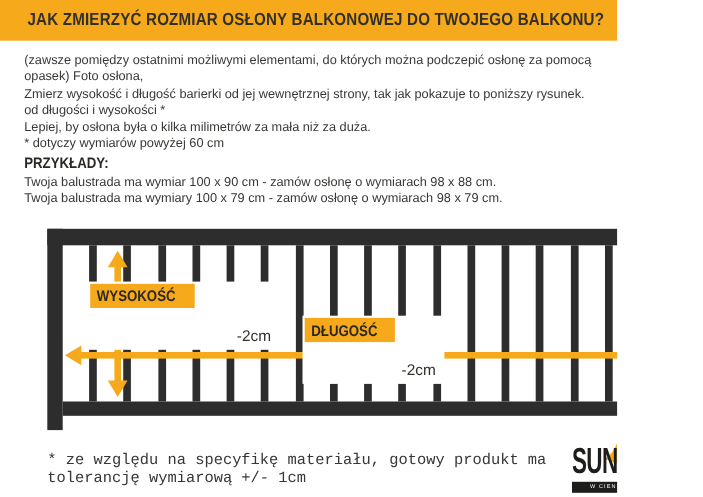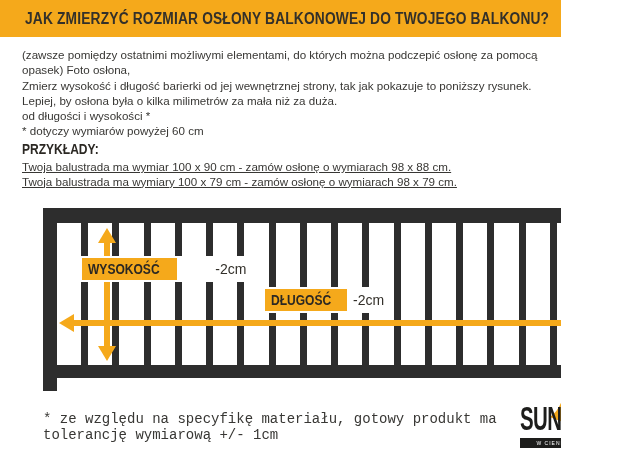--- a/index.html
+++ b/index.html
@@ -12,21 +12,21 @@
   .header{
     position:absolute;left:0;top:0;width:639px;height:37px;background:#F5A91B;
     display:flex;align-items:center;padding-left:25px;box-sizing:border-box;
   }
   .header .title{font-size:16px;font-weight:700;color:#33302a;letter-spacing:.2px;}
   
   .intro{position:absolute;left:22px;top:47px;font-size:11.6px;line-height:15.3px;}
   
   .examples{position:absolute;left:22px;top:140px;}
   .examples .h2{font-size:14px;font-weight:700;color:#2b2823;margin-bottom:3px;}
-  .examples .line{font-size:11.6px;line-height:14.6px;text-decoration:underline;}
+  .examples .line{font-size:11.6px;line-height:14.6px;}
   
   .diagram{position:absolute;left:43px;top:208px;width:552px;height:183px;}
   .bar{position:absolute;background:#2D2D2D;}
   .rail-top{left:0;top:0;width:552px;height:15px;}
   .rail-bottom{left:14px;top:157px;width:524px;height:13px;}
   .post-left{left:0;top:0;width:14px;height:183px;}
   .post-right{right:0;top:0;width:13px;height:183px;}
   .balusters{position:absolute;left:14px;top:15px;width:524px;height:142px;
     display:flex;justify-content:space-evenly;z-index:1;}
   .baluster{width:7px;height:100%;background:#2D2D2D;}
@@ -37,23 +37,23 @@
   .v-head-up{left:55px;top:20px;border-left:9px solid transparent;border-right:9px solid transparent;border-bottom:15px solid #F5A91B;}
   .v-head-down{left:55px;top:138px;border-left:9px solid transparent;border-right:9px solid transparent;border-top:15px solid #F5A91B;}
   .h-shaft{left:30px;top:112px;width:492px;height:6px;background:#F5A91B;}
   .h-head-left{left:16px;top:106px;border-top:9px solid transparent;border-bottom:9px solid transparent;border-right:15px solid #F5A91B;}
   .h-head-right{left:521px;top:106px;border-top:9px solid transparent;border-bottom:9px solid transparent;border-left:15px solid #F5A91B;}
   
   .badge{position:absolute;z-index:3;display:flex;background:#fff;padding:2px;align-items:stretch;}
   .badge .lbl{background:#F5A91B;color:#2b2823;font-weight:700;font-size:14px;
     display:flex;align-items:center;padding:0 6px;height:22px;}
   .badge .val{background:#fff;color:#33302a;font-size:14px;display:flex;align-items:center;
-    padding:0 6px;height:22px;}
+    padding:0 6px;height:22px;margin-top:36px;}
   .badge-height{left:37px;top:48px;gap:32px;}
-  .badge-length{left:220px;top:79px;text-align:center;}
+  .badge-length{left:232px;top:79px;text-align:center;}
   
   .footnote{position:absolute;left:43px;top:411px;font-size:14px;font-family:Liberation Mono, monospace;}
   
   .logo{position:absolute;left:520px;top:396px;width:119px;height:54px;}
   .sail{position:absolute;left:30px;top:0;width:89px;height:36px;}
   .sun-word{position:absolute;left:0;top:10px;font-size:33px;line-height:26px;font-weight:700;
     color:#1d1d1b;transform:scaleX(.62);transform-origin:0 0;letter-spacing:-1px;}
   .shade-word{position:absolute;left:43px;top:19px;font-size:11px;font-weight:700;color:#ffffff;
     transform:scaleX(.8);transform-origin:0 0;letter-spacing:.5px;}
   .tagline-bar{position:absolute;left:0;top:42px;width:64px;height:10px;background:#1d1d1b;
@@ -65,22 +65,22 @@
 
 <div class="page">
 
   <div class="header">
     <span class="cond title">JAK ZMIERZYĆ ROZMIAR OSŁONY BALKONOWEJ DO TWOJEGO BALKONU?</span>
   </div>
 
   <div class="intro">
     <div class="line">(zawsze pomiędzy ostatnimi możliwymi elementami, do których można podczepić osłonę za pomocą opasek) Foto osłona,</div>
     <div class="line">Zmierz wysokość i długość barierki od jej wewnętrznej strony, tak jak pokazuje to poniższy rysunek.</div>
+    <div class="line">od długości i wysokości *</div>
     <div class="line">Lepiej, by osłona była o kilka milimetrów za mała niż za duża.</div>
-    <div class="line">od długości i wysokości *</div>
     <div class="line">* dotyczy wymiarów powyżej 60 cm</div>
   </div>
 
   <div class="examples">
     <div class="cond h2">PRZYKŁADY:</div>
     <div class="line">Twoja balustrada ma wymiar 100 x 90 cm - zamów osłonę o wymiarach 98 x 88 cm.</div>
     <div class="line">Twoja balustrada ma wymiary 100 x 79 cm - zamów osłonę o wymiarach 98 x 79 cm.</div>
   </div>
 
   <div class="diagram">

